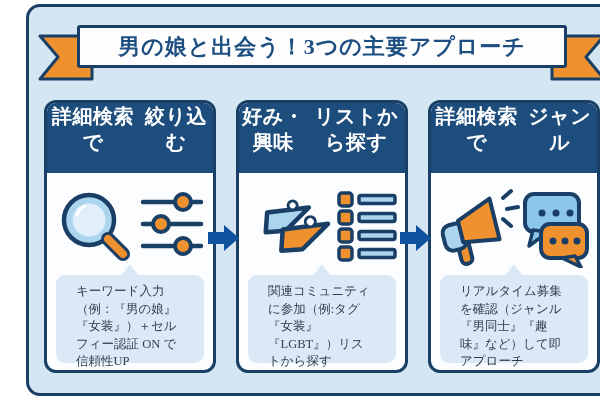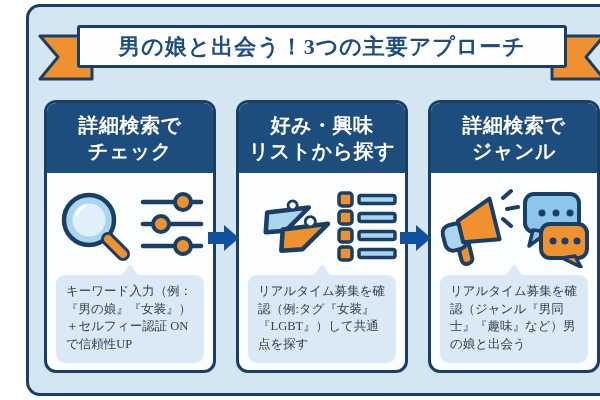--- a/index.html
+++ b/index.html
@@ -28,32 +28,32 @@
   }
   
   .card{
     position:absolute;top:100px;width:172px;height:273px;z-index:2;
     box-sizing:border-box;background:#fcfdff;
     border:3px solid #1a3f66;border-radius:12px;overflow:hidden;
   }
   .card1{left:22px;}  .card2{left:214px;}  .card3{left:406px;}
   .card-header{
     height:70px;background:#1d4d7d;color:#ffffff;
-    display:flex;flex-direction:column;justify-content:center;
+    display:flex;flex-direction:row;justify-content:center;
     text-align:center;font-weight:bold;font-size:20px;line-height:26px;
     letter-spacing:0.5px;
   }
   .card-icons{
     height:102px;display:flex;align-items:center;justify-content:center;
     padding-top:4px;
   }
   .bubble{
     position:absolute;left:9px;right:9px;bottom:7px;height:88px;
     background:#dbe9f6;border-radius:9px;box-sizing:border-box;
-    padding:8px 10px;
+    padding:8px 20px;
   }
   .bubble-pointer{
     position:absolute;top:-11px;left:50%;margin-left:-9px;width:0;height:0;
     border-left:9px solid transparent;border-right:9px solid transparent;
     border-bottom:12px solid #dbe9f6;
   }
   .bubble-text{
     margin:0;font-size:12.5px;line-height:17.5px;color:#2f3e4f;
     font-weight:500;
   }
@@ -73,21 +73,21 @@
     <polygon points="54,3 2,3 2,46 54,46 36,24" fill="#f0912f" stroke="#1a3f66" stroke-width="3" stroke-linejoin="round"></polygon>
   </svg>
 
   <div class="banner">
     <span class="banner-title">男の娘と出会う！3つの主要アプローチ</span>
   </div>
 
   <div class="card card1">
     <div class="card-header">
       <span>詳細検索で</span>
-      <span>チェック</span>
+      <span>絞り込む</span>
     </div>
     <div class="card-icons">
       <svg width="150" height="80" viewBox="0 0 150 80">
         <g>
           <circle cx="34" cy="32" r="25" fill="#abd5ef" stroke="#1a3f66" stroke-width="4.5"></circle>
           <circle cx="34" cy="32" r="16.5" fill="#e0eff9"></circle>
           <path d="M22 27 A 15 15 0 0 1 30 18" fill="none" stroke="#ffffff" stroke-width="3" stroke-linecap="round"></path>
           <line x1="53" y1="51" x2="68" y2="66" stroke="#1a3f66" stroke-width="14" stroke-linecap="round"></line>
           <line x1="53" y1="51" x2="68" y2="66" stroke="#f0912f" stroke-width="8" stroke-linecap="round"></line>
         </g>
@@ -131,21 +131,21 @@
           <rect x="112" y="25.5" width="36" height="8" rx="2" fill="#abd5ef" stroke="#1a3f66" stroke-width="3.5"></rect>
           <rect x="92" y="41" width="13" height="13" rx="3" fill="#f0912f" stroke="#1a3f66" stroke-width="3.5"></rect>
           <rect x="112" y="43.5" width="36" height="8" rx="2" fill="#abd5ef" stroke="#1a3f66" stroke-width="3.5"></rect>
           <rect x="92" y="59" width="13" height="13" rx="3" fill="#f0912f" stroke="#1a3f66" stroke-width="3.5"></rect>
           <rect x="112" y="61.5" width="36" height="8" rx="2" fill="#abd5ef" stroke="#1a3f66" stroke-width="3.5"></rect>
         </g>
       </svg>
     </div>
     <div class="bubble">
       <div class="bubble-pointer"></div>
-      <p class="bubble-text">リアルタイム募集を確認（例:タグ『女装』『LGBT』）して共通点を探す</p>
+      <p class="bubble-text">関連コミュニティに参加（例:タグ『女装』『LGBT』）リストから探す</p>
     </div>
   </div>
 
   <div class="card card3">
     <div class="card-header">
       <span>詳細検索で</span>
       <span>ジャンル</span>
     </div>
     <div class="card-icons">
       <svg width="150" height="80" viewBox="0 0 150 80">
@@ -168,21 +168,21 @@
           <rect x="102" y="36" width="46" height="34" rx="9" fill="#f0912f" stroke="#1a3f66" stroke-width="4"></rect>
           <path d="M136 68 L142 79 L123 70 Z" fill="#f0912f" stroke="#1a3f66" stroke-width="3.5" stroke-linejoin="round"></path>
           <circle cx="114" cy="53" r="3.5" fill="#1a3f66"></circle>
           <circle cx="126" cy="53" r="3.5" fill="#1a3f66"></circle>
           <circle cx="138" cy="53" r="3.5" fill="#1a3f66"></circle>
         </g>
       </svg>
     </div>
     <div class="bubble">
       <div class="bubble-pointer"></div>
-      <p class="bubble-text">リアルタイム募集を確認（ジャンル『男同士』『趣味』など）男の娘と出会う</p>
+      <p class="bubble-text">リアルタイム募集を確認（ジャンル『男同士』『趣味』など）して即アプローチ</p>
     </div>
   </div>
 
   <svg class="arrow arrow1" width="32" height="30" viewBox="0 0 32 30">
     <polygon points="0,9 16,9 16,2 31,15 16,28 16,21 0,21" fill="#10529e"></polygon>
   </svg>
   <svg class="arrow arrow2" width="32" height="30" viewBox="0 0 32 30">
     <polygon points="0,9 16,9 16,2 31,15 16,28 16,21 0,21" fill="#10529e"></polygon>
   </svg>
 </div>

